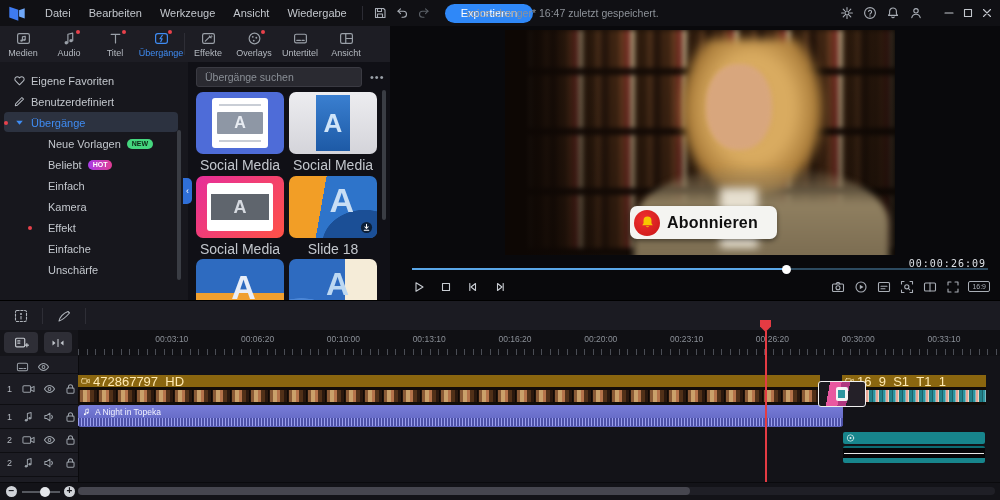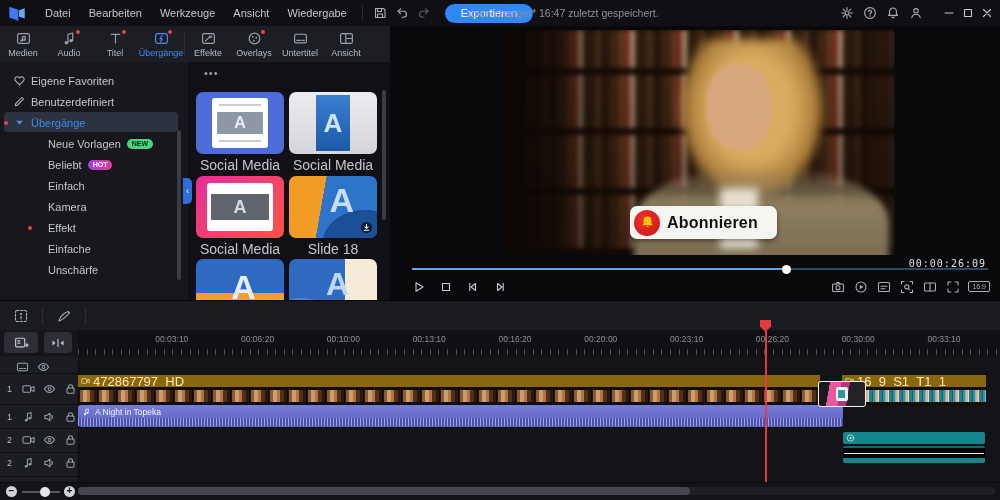--- a/index.html
+++ b/index.html
@@ -412,20 +412,21 @@
       </div>
       <div class="sb-item" style="top: 197px;">
         <div class="sb-row-bg"></div>
         <span class="sb-lb l1">Unschärfe</span>
       </div>
     </div>
   <div id="collapse-tab" class="abs">‹</div>
 
   <div id="library" class="abs">
     <div id="search-row">
+      <input id="search-input" placeholder="Übergänge suchen" style="">
       <span id="more-btn">•••</span>
     </div>
     <div id="grid" style="position: absolute; inset: 0px;">
         <div class="thumb t-sm01" style="left: 8px; top: 30px;">
           <div class="card">
             <div class="ln" style="top: 12%;"></div>
             <div class="ln" style="bottom: 12%;"></div>
             <div class="mid">A</div>
           </div>
         </div>

